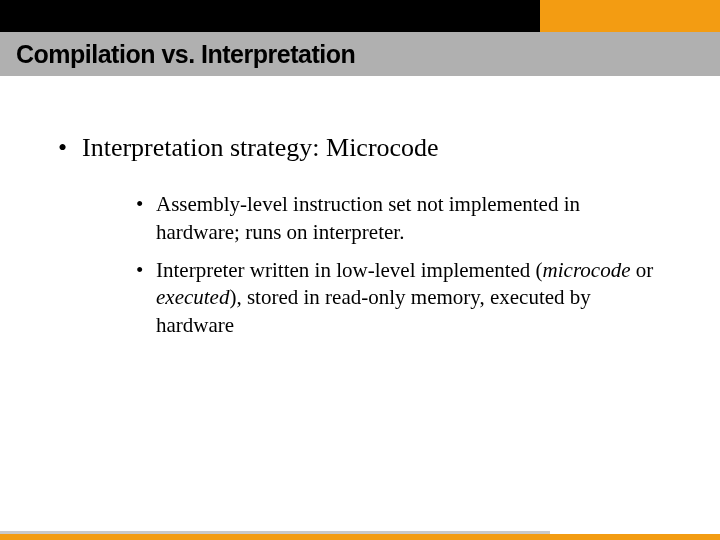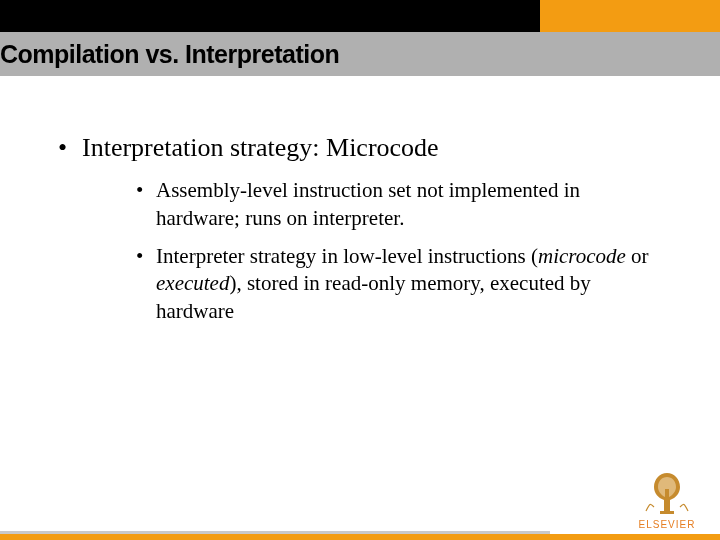--- a/index.html
+++ b/index.html
@@ -2,29 +2,29 @@
 <html><head>
 <meta charset="utf-8">
 <style>
   * { margin: 0; padding: 0; box-sizing: border-box; }
   html, body { width: 720px; height: 540px; font-family: "Times New Roman", Times, serif; background: #fff; overflow: hidden; }
   .slide { position: relative; width: 720px; height: 540px; }
 
   .top-black { position: absolute; top: 0; left: 0; width: 720px; height: 32px; background: #000; }
   .top-orange { position: absolute; top: 0; right: 0; width: 180px; height: 32px; background: #f39c12; }
 
-  .title-bar { position: absolute; top: 32px; left: 0; width: 720px; height: 44px; background: #b0b0b0; display: flex; align-items: center; }
+  .title-bar { position: absolute; top: 32px; left: 0; width: 720px; height: 44px; background: #b0b0b0; display: flex; align-items: center; padding-left: 16px; }
   .title-bar h1 { font-family: Verdana, Geneva, sans-serif; font-weight: 700; font-size: 25px; color: #000; letter-spacing: -0.5px; }
 
   .content { position: absolute; top: 130px; left: 54px; width: 610px; }
   .b1 { list-style: none; }
   .b1 > li { position: relative; padding-left: 28px; font-size: 26px; line-height: 1.35; margin-bottom: 12px; color: #000; }
   .b1 > li::before { content: "•"; position: absolute; left: 4px; top: 0; font-size: 26px; }
 
-  .b2 { list-style: none; margin-top: 12px; margin-left: 52px; }
+  .b2 { list-style: none; margin-top: 26px; margin-left: 52px; }
   .b2 > li { position: relative; padding-left: 22px; font-size: 21px; line-height: 1.32; margin-bottom: 10px; color: #000; }
   .b2 > li::before { content: "•"; position: absolute; left: 2px; top: 0; font-size: 21px; }
 
   .italic { font-style: italic; }
 
   .footer-orange { position: absolute; left: 0; bottom: 0; width: 720px; height: 6px; background: #f39c12; }
   .footer-gray { position: absolute; left: 0; bottom: 6px; width: 550px; height: 3px; background: #c9c9c9; }
 
   .logo { position: absolute; right: 14px; bottom: 10px; width: 78px; text-align: center; }
   .logo svg { display: block; margin: 0 auto; }
@@ -44,35 +44,24 @@
 
   <div class="content">
     <ul class="b1">
       <li>
         <span>Interpretation strategy:</span><span> Microcode</span>
         <ul class="b2">
           <li>
             <span>Assembly-level instruction set not implemented in hardware; runs on interpreter.</span>
           </li>
           <li>
-            <span>Interpreter strategy in low-level instructions (</span><span class="italic">microcode</span><span> or </span><span class="italic">executed</span><span>), stored in read-only memory, executed by hardware</span>
+            <span>Interpreter written in low-level implemented (</span><span class="italic">microcode</span><span> or </span><span class="italic">executed</span><span>), stored in read-only memory, executed by hardware</span>
           </li>
         </ul>
       </li>
     </ul>
   </div>
 
   <div class="footer-gray"></div>
   <div class="footer-orange"></div>
 
-  <div class="logo">
-    <svg width="54" height="50" viewBox="0 0 54 50">
-      <rect x="0" y="0" width="54" height="50" fill="none"></rect>
-      <path d="M27 6 C20 6 14 12 14 20 C14 26 18 31 24 33 L24 44 L30 44 L30 33 C36 31 40 26 40 20 C40 12 34 6 27 6 Z" fill="#c68b2e"></path>
-      <path d="M27 10 C22 10 18 14 18 20 C18 24 21 28 25 30 L25 22 L29 22 L29 30 C33 28 36 24 36 20 C36 14 32 10 27 10 Z" fill="#e0b97a"></path>
-      <rect x="20" y="44" width="14" height="3" fill="#c68b2e"></rect>
-      <path d="M6 44 C10 36 10 36 14 40" stroke="#c68b2e" stroke-width="1.2" fill="none"></path>
-      <path d="M48 44 C44 36 44 36 40 40" stroke="#c68b2e" stroke-width="1.2" fill="none"></path>
-    </svg>
-    <div class="logo-text">ELSEVIER</div>
-  </div>
 
 </div>
 
 </body></html>

